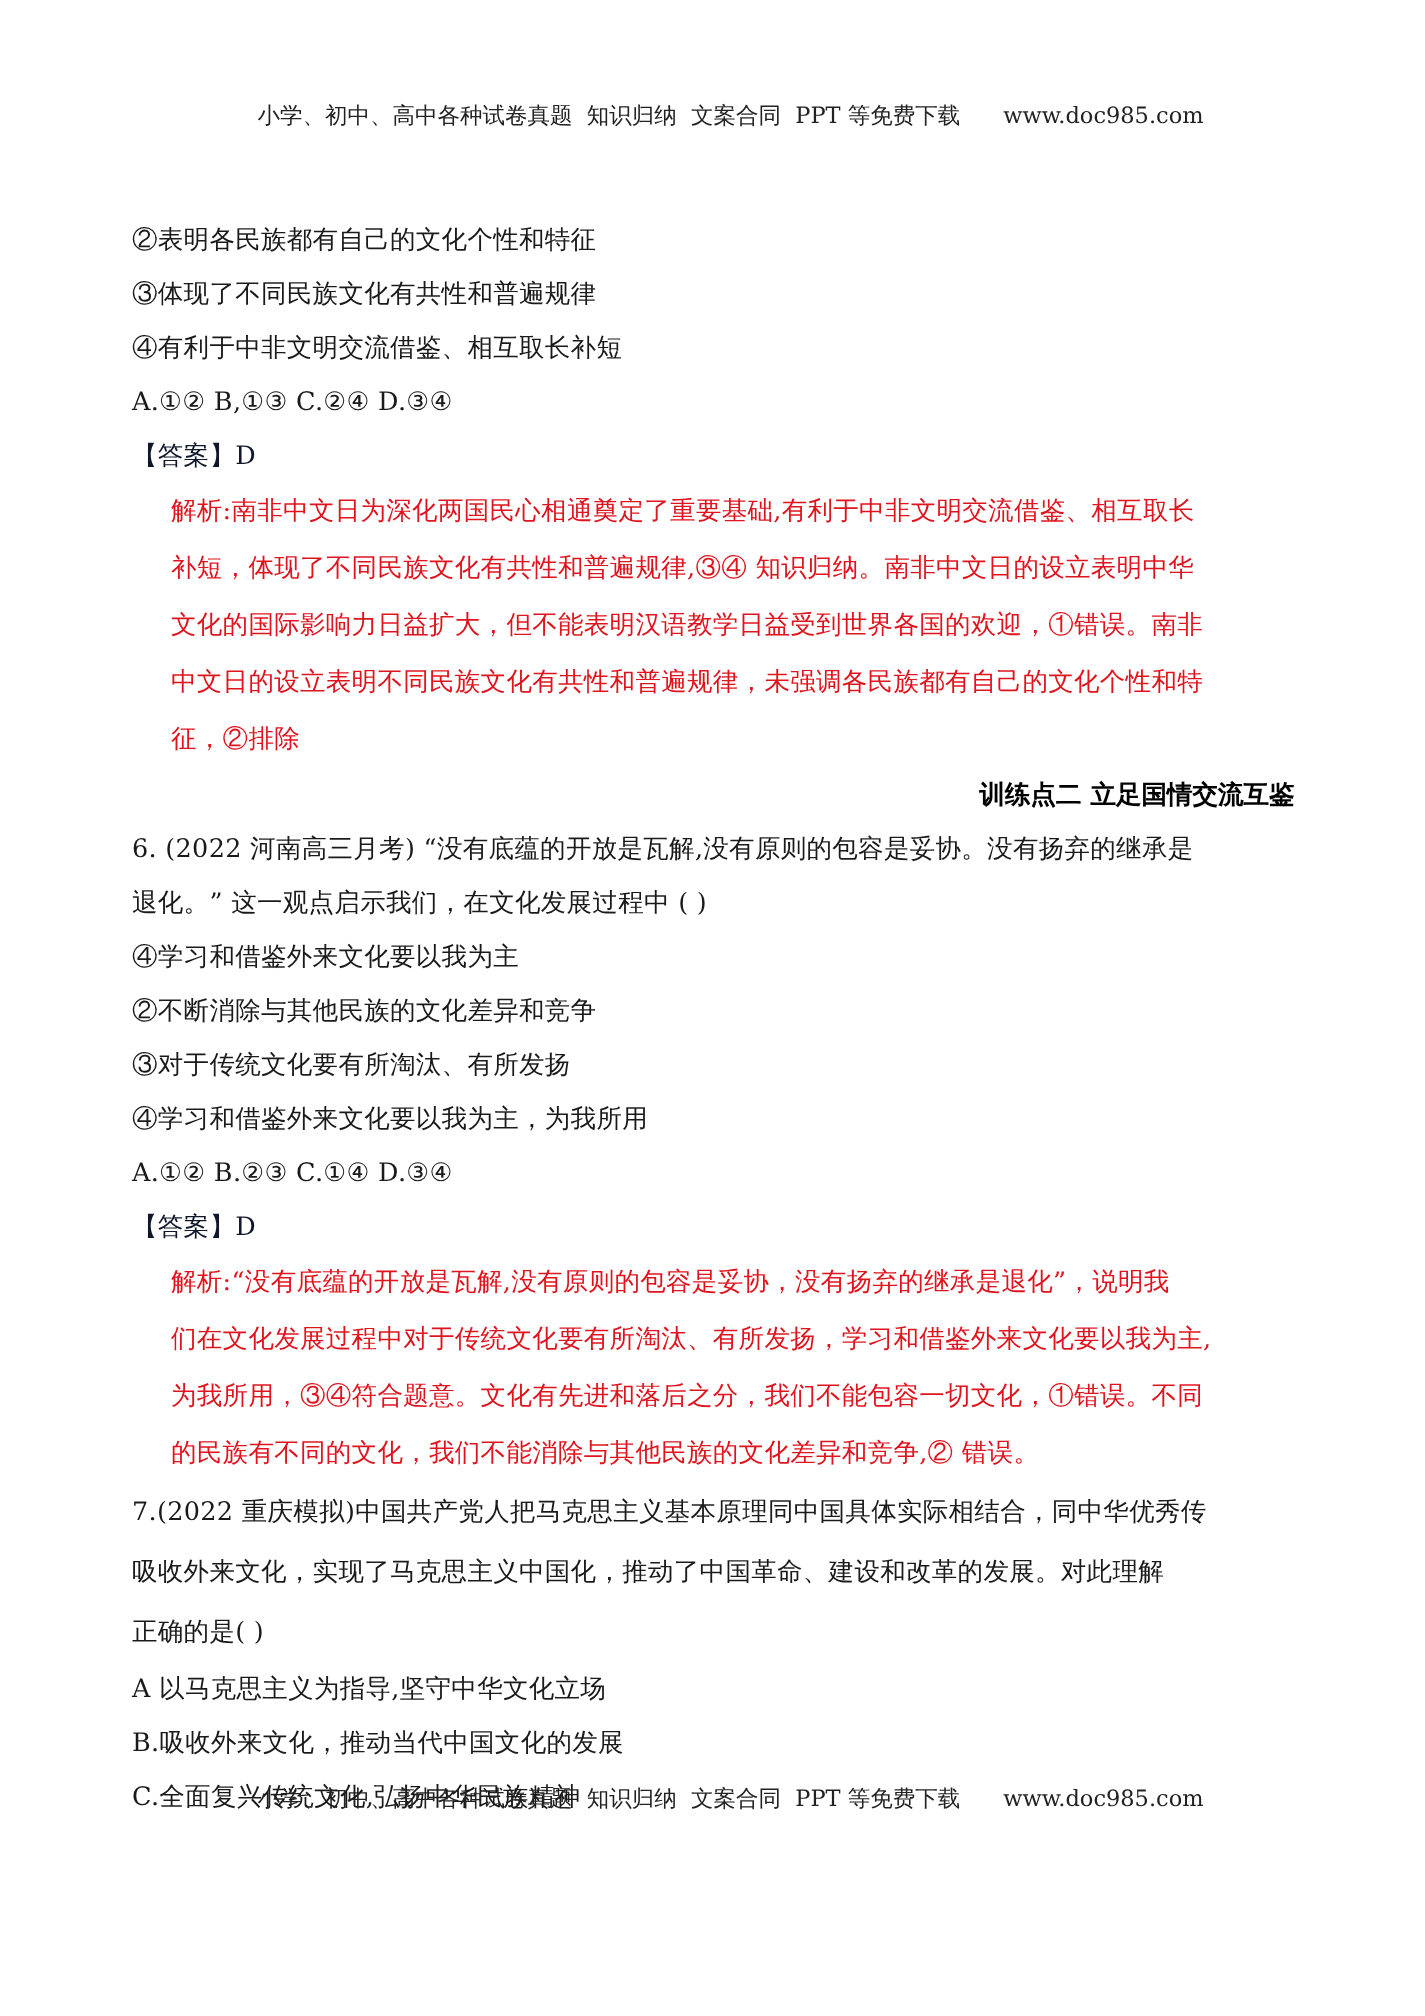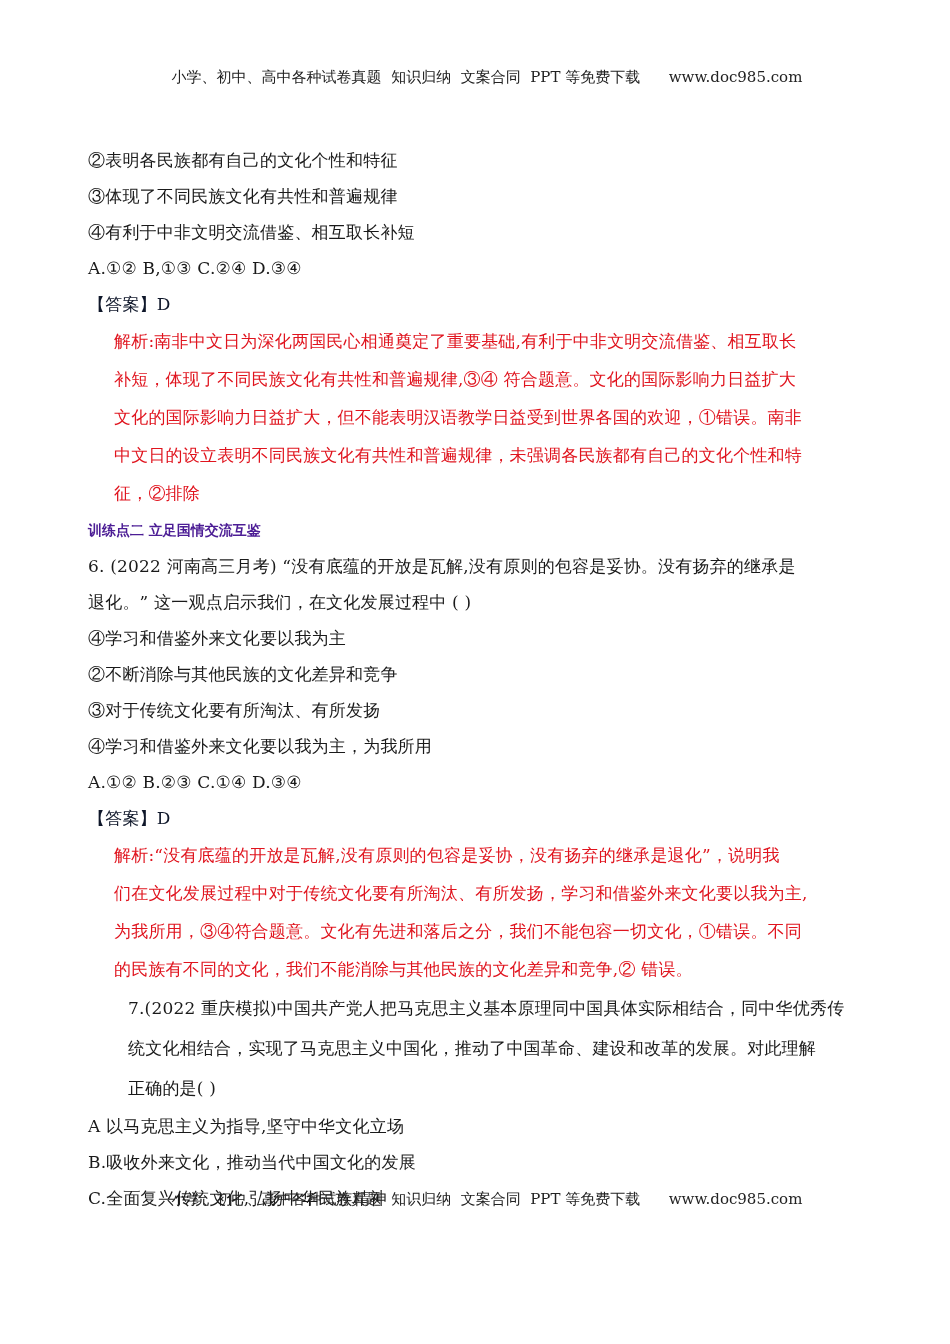--- a/index.html
+++ b/index.html
@@ -17,60 +17,60 @@
     .header { top: 68px; left: 12px; }
     .footer { top: 1190px; left: 12px; }
     .content { position: absolute; left: 88px; top: 142px; width: 775px; }
     .line {
       font-size: 17px; line-height: 36px; height: 36px; white-space: nowrap;
       letter-spacing: 0.2px;
     }
     .red { color: #e0141e; margin-left: 26px; }
     .answer { color: #0f172a; }
     .section-title {
-      text-align: left; font-weight: bold; color: #4c1d95; font-size: 14px;
+      text-align: right; font-weight: bold; color: #000000; font-size: 17px;
       line-height: 36px; height: 36px; padding-left: 0px;
     }
     .tall { line-height: 38px; height: 38px; }
-    .q7 { line-height: 40px; height: 40px; margin-left: 40px; }
+    .q7 { line-height: 40px; height: 40px; }
   </style>
 </head>
 <body>
 
 <div class="header">小学、初中、高中各种试卷真题  知识归纳  文案合同  PPT 等免费下载      www.doc985.com</div>
 
 <div class="content">
 
   <div class="line">②表明各民族都有自己的文化个性和特征</div>
   <div class="line">③体现了不同民族文化有共性和普遍规律</div>
   <div class="line">④有利于中非文明交流借鉴、相互取长补短</div>
   <div class="line">A.①②  B,①③  C.②④  D.③④</div>
   <div class="line answer">【答案】D</div>
   <div class="line red tall">解析:南非中文日为深化两国民心相通奠定了重要基础,有利于中非文明交流借鉴、相互取长</div>
-  <div class="line red tall">补短，体现了不同民族文化有共性和普遍规律,③④ 符合题意。文化的国际影响力日益扩大</div>
+  <div class="line red tall">补短，体现了不同民族文化有共性和普遍规律,③④ 知识归纳。南非中文日的设立表明中华</div>
   <div class="line red tall">文化的国际影响力日益扩大，但不能表明汉语教学日益受到世界各国的欢迎，①错误。南非</div>
   <div class="line red tall">中文日的设立表明不同民族文化有共性和普遍规律，未强调各民族都有自己的文化个性和特</div>
   <div class="line red tall">征，②排除</div>
 
   <div class="section-title">训练点二    立足国情交流互鉴</div>
 
   <div class="line">6. (2022 河南高三月考) “没有底蕴的开放是瓦解,没有原则的包容是妥协。没有扬弃的继承是</div>
   <div class="line">退化。” 这一观点启示我们，在文化发展过程中     (   )</div>
   <div class="line">④学习和借鉴外来文化要以我为主</div>
   <div class="line">②不断消除与其他民族的文化差异和竞争</div>
   <div class="line">③对于传统文化要有所淘汰、有所发扬</div>
   <div class="line">④学习和借鉴外来文化要以我为主，为我所用</div>
   <div class="line">A.①②  B.②③  C.①④  D.③④</div>
   <div class="line answer">【答案】D</div>
   <div class="line red tall">解析:“没有底蕴的开放是瓦解,没有原则的包容是妥协，没有扬弃的继承是退化”，说明我</div>
   <div class="line red tall">们在文化发展过程中对于传统文化要有所淘汰、有所发扬，学习和借鉴外来文化要以我为主,</div>
   <div class="line red tall">为我所用，③④符合题意。文化有先进和落后之分，我们不能包容一切文化，①错误。不同</div>
   <div class="line red tall">的民族有不同的文化，我们不能消除与其他民族的文化差异和竞争,② 错误。</div>
 
   <div class="line q7">7.(2022 重庆模拟)中国共产党人把马克思主义基本原理同中国具体实际相结合，同中华优秀传</div>
-  <div class="line q7">统文化相结合，实现了马克思主义中国化，推动了中国革命、建设和改革的发展。对此理解</div>
+  <div class="line q7">吸收外来文化，实现了马克思主义中国化，推动了中国革命、建设和改革的发展。对此理解</div>
   <div class="line q7">正确的是( )</div>
   <div class="line">A 以马克思主义为指导,坚守中华文化立场</div>
   <div class="line">B.吸收外来文化，推动当代中国文化的发展</div>
   <div class="line">C.全面复兴传统文化,弘扬中华民族精神</div>
 </div>
 
 <div class="footer">小学、初中、高中各种试卷真题  知识归纳  文案合同  PPT 等免费下载      www.doc985.com</div>
 
 </body></html>

